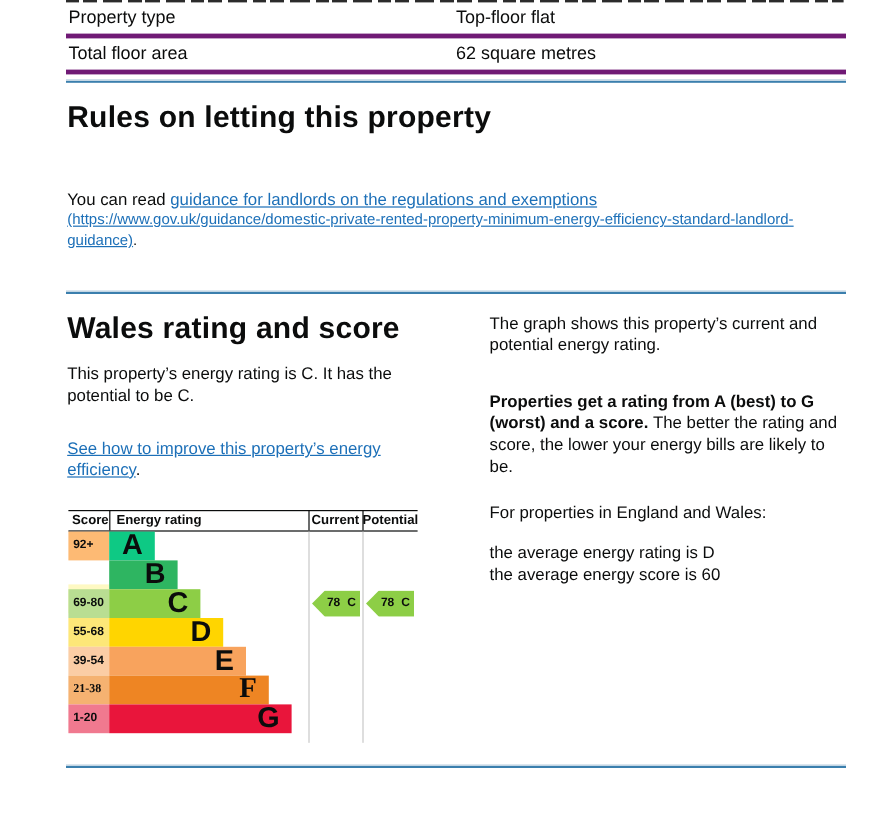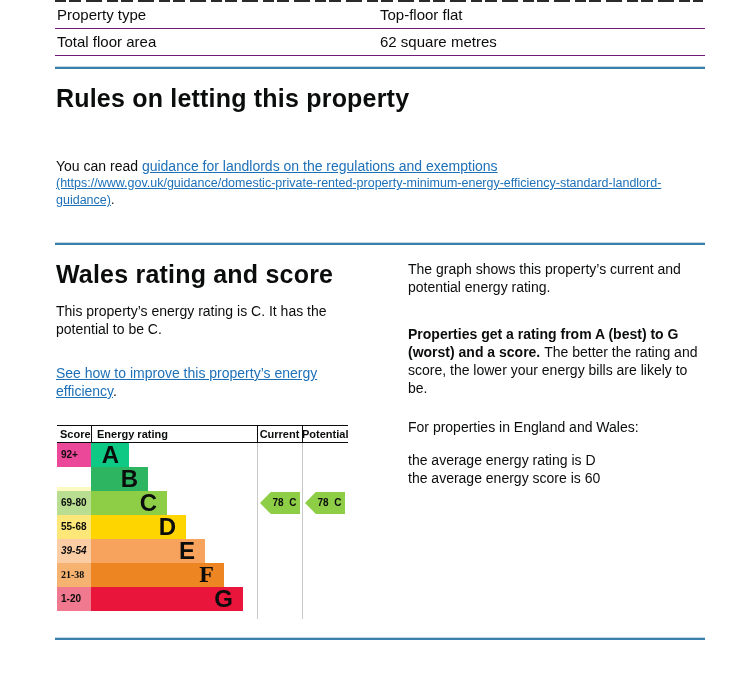--- a/index.html
+++ b/index.html
@@ -4,21 +4,21 @@
 <style>
   html,body{margin:0;padding:0;background:#fff;}
   .page{position:relative;width:732px;height:682px;background:#fff;overflow:hidden;
         font-family:"Liberation Sans",sans-serif;color:#0b0c0c;}
   .abs{position:absolute;}
   
   .clip-strip{top:0;left:55;left:55px;width:648px;height:2px;
     background:repeating-linear-gradient(90deg,#2b2b2b 0 11px,transparent 11px 14px,#2b2b2b 14px 26px,transparent 26px 31px,#2b2b2b 31px 47px,transparent 47px 52px);}
   
   .ptable{left:55px;top:2px;width:650px;}
-  .prow{position:relative;height:26px;border-bottom:1px solid #701a75;font-size:15px;}
+  .prow{position:relative;height:26px;border-bottom:4px solid #701a75;font-size:15px;}
   .prow .lbl{position:absolute;left:2px;top:4px;}
   .prow .val{position:absolute;left:325px;top:4px;}
   
   .rule{left:55px;width:650px;height:3px;
         background:linear-gradient(to bottom,#c3d6e4 0%,#c3d6e4 45%,#3b7fad 45%,#3b7fad 100%);}
   .rule1{top:66px;} .rule2{top:242px;} .rule3{top:637px;}
   h2{margin:0;font-size:25px;font-weight:bold;color:#0b0c0c;letter-spacing:.2px;}
   .h2-rules{left:56px;top:84px;}
   .h2-energy{left:56px;top:260px;}
   .para{font-size:14px;line-height:18px;}
@@ -109,37 +109,37 @@
     <div class="hvline" style="left:200px"></div>
     <div class="hvline" style="left:245px"></div>
     <div class="hlabel" style="left:3px">Score</div>
     <div class="hlabel" style="left:40px">Energy rating</div>
     <div class="hlabel" style="left:200px;width:45px;text-align:center">Current</div>
     <div class="hlabel" style="left:245px;width:46px;text-align:center">Potential</div>
     <div class="gvline" style="left:200px"></div>
     <div class="gvline" style="left:245px"></div>
     <div id="epc-bands">
         <div class="band-row" style="top: 18px; width: 72px;">
-          <div class="score-cell" style="background: #ec4899;">92+</div>
+          <div class="score-cell" style="background: #fdba74;">92+</div>
           <div class="band-bar" style="background: rgb(14, 201, 132); width: 38px;">A</div>
         </div>
         <div class="band-row" style="top: 42px; width: 91px;">
           <div class="score-cell" style="background: #fef9c3; margin-top: 20px;">81-91</div>
           <div class="band-bar" style="background: rgb(46, 181, 97); width: 57px;">B</div>
         </div>
         <div class="band-row" style="top: 66px; width: 110px;">
           <div class="score-cell" style="background: rgb(185, 222, 146);">69-80</div>
           <div class="band-bar" style="background: rgb(141, 206, 70); width: 76px;">C</div>
         </div>
         <div class="band-row" style="top: 90px; width: 129px;">
           <div class="score-cell" style="background: rgb(253, 231, 120);">55-68</div>
           <div class="band-bar" style="background: rgb(255, 213, 0); width: 95px;">D</div>
         </div>
         <div class="band-row" style="top: 114px; width: 148px;">
-          <div class="score-cell" style="background: rgb(251, 205, 165); font-style: italic;">39-54</div>
+          <div class="score-cell" style="background: rgb(251, 205, 165);">39-54</div>
           <div class="band-bar" style="background: rgb(248, 163, 93); width: 114px;">E</div>
         </div>
         <div class="band-row" style="top: 138px; width: 141px; font-family: Liberation Serif, serif;">
           <div class="score-cell" style="background: rgb(245, 178, 113);">21-38</div>
           <div class="band-bar" style="background: rgb(238, 133, 35); width: 133px;">F</div>
         </div>
         <div class="band-row" style="top: 162px; width: 186px;">
           <div class="score-cell" style="background: rgb(240, 121, 143);">1-20</div>
           <div class="band-bar" style="background: rgb(233, 21, 59); width: 152px;">G</div>
         </div>

